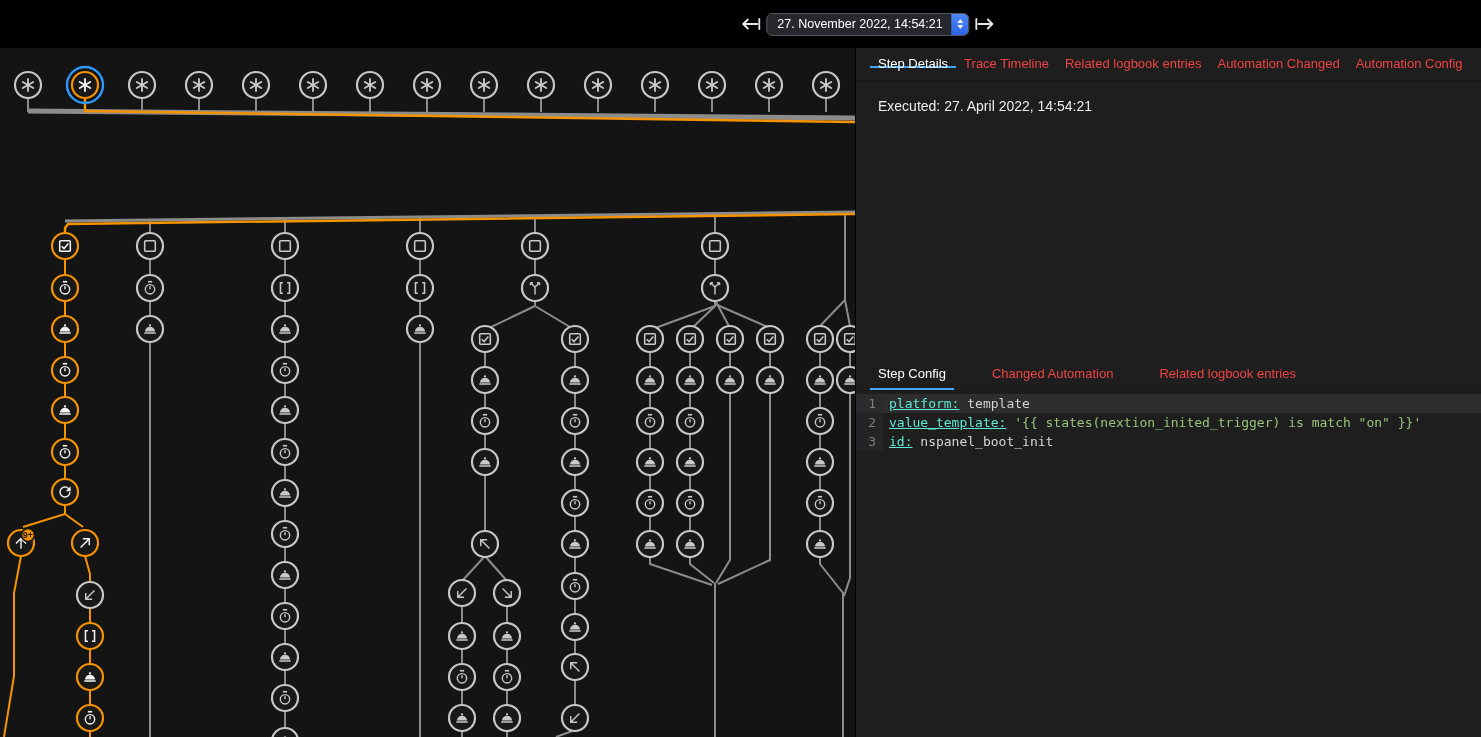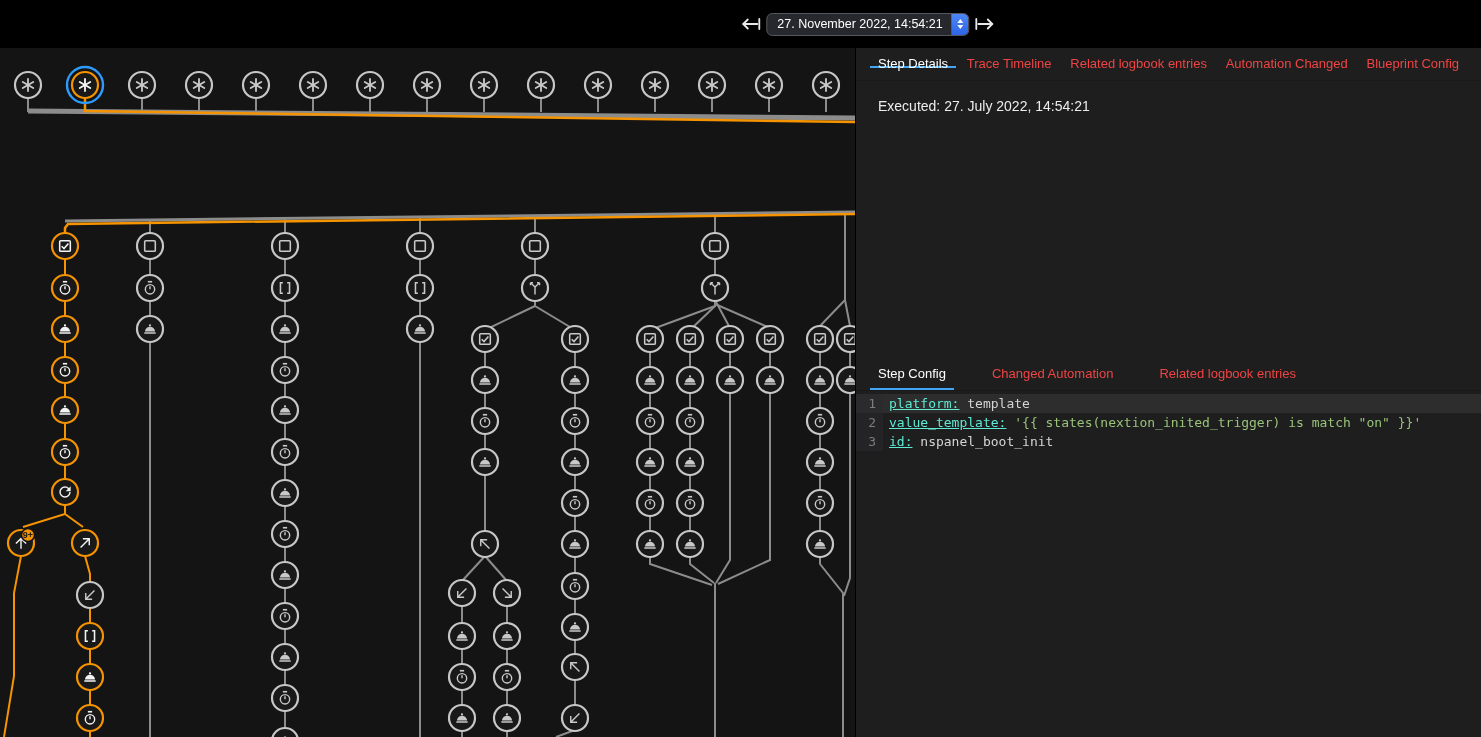--- a/index.html
+++ b/index.html
@@ -630,23 +630,23 @@
     </svg>
   </div>
 
   <div class="panel">
     <div class="panel-top">
       <div class="tabbar top" id="tabs-top">
           <div class="tab active">Step Details</div>
           <div class="tab">Trace Timeline</div>
           <div class="tab">Related logbook entries</div>
           <div class="tab">Automation Changed</div>
-          <div class="tab">Blueprint Config</div>
+          <div class="tab">Automation Config</div>
         </div>
-      <div class="executed">Executed: 27. July 2022, 14:54:21</div>
+      <div class="executed">Executed: 27. April 2022, 14:54:21</div>
     </div>
     <div class="section2">
       <div class="tabbar bottom" id="tabs-bottom">
           <div class="tab active">Step Config</div>
           <div class="tab">Changed Automation</div>
           <div class="tab">Related logbook entries</div>
         </div>
       <div class="code" id="code-block">
           <div class="code-row active">
             <span class="gutter">1</span>

